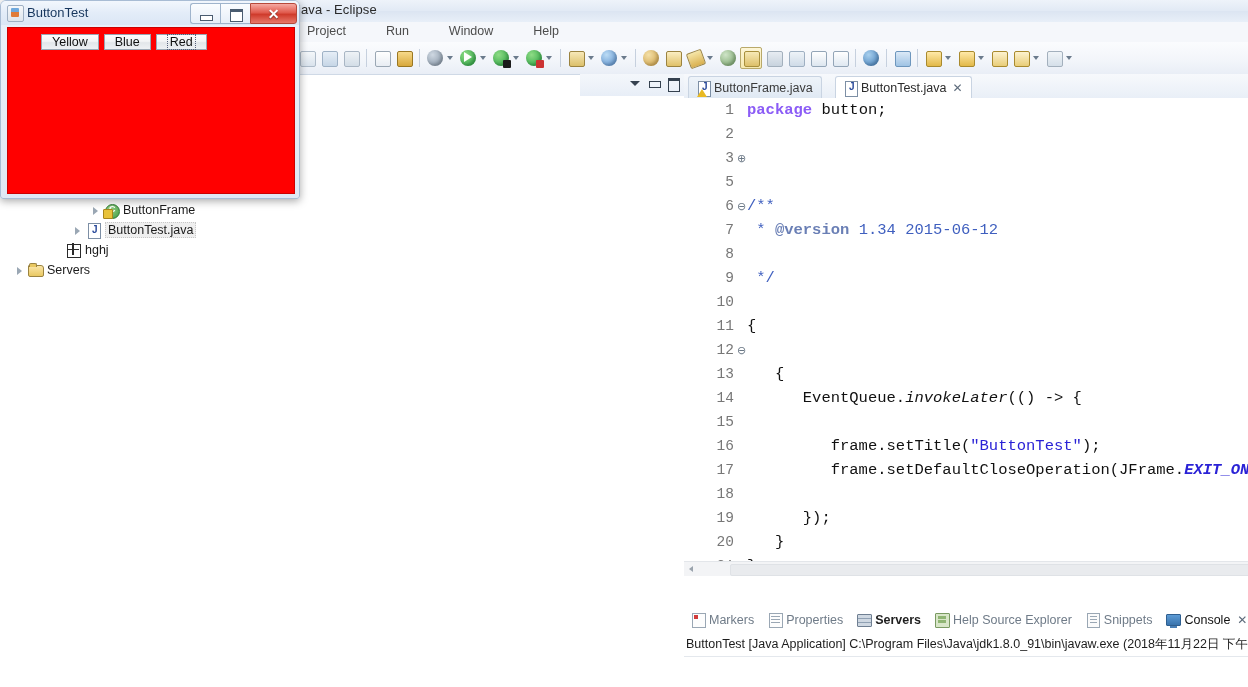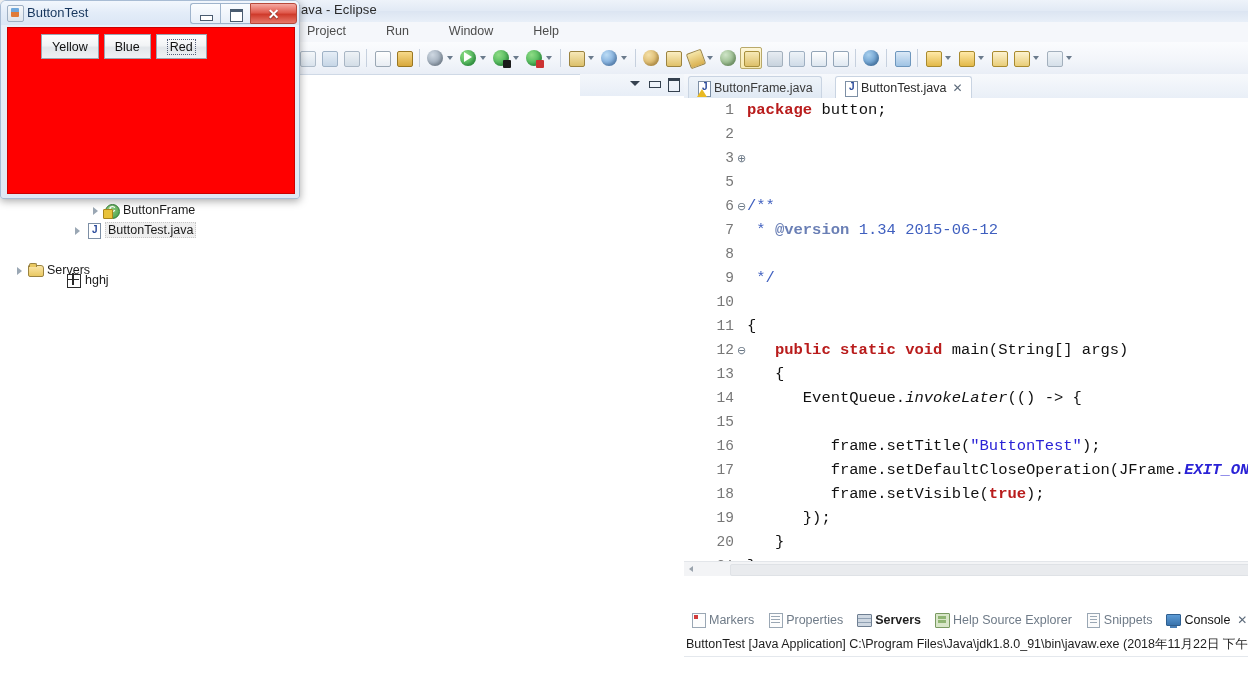--- a/index.html
+++ b/index.html
@@ -130,21 +130,21 @@
   .code-wrap{position:absolute;left:0;top:24px;width:854px;height:478px;background:#fff;overflow:hidden;}
   .gutter-marker{position:absolute;left:0;top:24px;width:14px;height:478px;background:#ffffff;border-right:1px solid #eceff3;}
   .marker-blue{position:absolute;left:1px;top:0px;width:12px;height:24px;
     background: repeating-linear-gradient(45deg,#bcd6ee 0 2px,#dceaf7 2px 4px);}
   .code-lines{position:absolute;left:14px;top:0;width:840px;}
   .cline{height:24px;line-height:24px;display:flex;align-items:center;white-space:pre;}
   .lno{width:36px;text-align:right;padding-right:2px;font-family:"Liberation Mono",monospace;
        font-size:14.5px;color:#777777;flex:0 0 auto;}
   .fold{width:11px;flex:0 0 auto;position:relative;font-size:11px;color:#6a7785;text-align:center;}
   .ctext{font-family:"Liberation Mono",monospace;font-size:15.5px;color:#111111;white-space:pre;}
-  .kw{color:#b91c1c;font-weight:bold;}
+  .kw{color:#8b5cf6;font-weight:bold;}
   .str{color:#2a22d6;}
   .jdoc{color:#3f5fbf;}
   .jdoc-tag{color:#6a7fb5;font-weight:bold;}
   .stat{font-style:italic;color:#111;}
   .statb{font-style:italic;font-weight:bold;color:#2a22d6;}
   .squig-r{text-decoration: underline wavy #cc3333;text-decoration-skip-ink:none;}
   .imp-ph{display:inline-block;width:11px;height:12px;border:1px solid #b9c2cc;background:#fbfcfd;vertical-align:-2px;}
 
   .hscroll{position:absolute;left:0;bottom:0;width:854px;height:14px;background:#f3f4f6;border-top:1px solid #e3e6ea;}
   .hthumb{position:absolute;left:46px;top:2px;width:720px;height:10px;background:#e9ebee;border:1px solid #dfe2e6;border-radius:2px;}
@@ -201,21 +201,21 @@
     background:linear-gradient(to bottom,#fbfdff,#e6eef8);position:relative;}
   .sw-btn.first{border-radius:3px 0 0 3px;}
   .sw-btn.close{width:45px;border-right:1px solid #b55;border-radius:0 3px 3px 0;
     background:linear-gradient(to bottom,#f6a9a2 0%,#e05b4e 45%,#cf3b2c 55%,#e8786a 100%);border-color:#b6483a;}
   .sw-min::after{content:"";position:absolute;left:9px;top:11px;width:11px;height:4px;border:1px solid #4a5c70;background:#fff;}
   .sw-max::after{content:"";position:absolute;left:9px;top:5px;width:11px;height:9px;border:1px solid #4a5c70;border-top-width:3px;background:#fff;}
   .sw-close-x{position:absolute;left:0;top:0;width:45px;height:19px;color:#ffffff;font-size:14px;font-weight:bold;
     display:flex;align-items:center;justify-content:center;text-shadow:0 1px 1px rgba(0,0,0,.45);}
   .sw-content{position:absolute;left:6px;top:26px;width:286px;height:165px;background:#ff0000;border:1px solid #cc0000;}
   .sw-buttons{position:absolute;left:33px;top:6px;display:flex;gap:5px;}
-  .jbtn{height:25px;display:flex;align-items:center;justify-content:flex-start;
+  .jbtn{height:16px;display:flex;align-items:center;justify-content:flex-start;
     background:linear-gradient(to bottom,#fdfdfd 0%,#f2f4f6 45%,#e2e6ea 55%,#eef1f4 100%);
     border:1px solid #9aa7b4;font-size:12.5px;color:#101010;padding:0 10px;box-sizing:border-box;}
   .jbtn.focused .jlbl{border:1px dotted #55607a;padding:0 2px;}
 </style>
 </head>
 <body>
 
 <div id="root">
 
   <div class="eclipse-win">
@@ -388,33 +388,33 @@
           <div class="cline"><span class="lno">7</span><span class="fold"></span><span class="ctext jdoc"> * <span class="jdoc-tag">@version</span> 1.34 2015-06-12</span></div>
 
           <div class="cline"><span class="lno">8</span><span class="fold"></span></div>
 
           <div class="cline"><span class="lno">9</span><span class="fold"></span><span class="ctext jdoc"> */</span></div>
 
           <div class="cline"><span class="lno">10</span><span class="fold"></span></div>
 
           <div class="cline"><span class="lno">11</span><span class="fold"></span><span class="ctext">{</span></div>
 
-          <div class="cline"><span class="lno">12</span><span class="fold">⊖</span><span class="ctext">   <span class="kw">public static void</span> main(String[] args)</span></div>
+          <div class="cline"><span class="lno">12</span><span class="fold">⊖</span></div>
 
           <div class="cline"><span class="lno">13</span><span class="fold"></span><span class="ctext">   {</span></div>
 
           <div class="cline"><span class="lno">14</span><span class="fold"></span><span class="ctext">      EventQueue.<span class="stat">invokeLater</span>(() -&gt; {</span></div>
 
           <div class="cline"><span class="lno">15</span><span class="fold"></span></div>
 
           <div class="cline"><span class="lno">16</span><span class="fold"></span><span class="ctext">         frame.setTitle(<span class="str">"ButtonTest"</span>);</span></div>
 
           <div class="cline"><span class="lno">17</span><span class="fold"></span><span class="ctext">         frame.setDefaultCloseOperation(JFrame.<span class="statb">EXIT_ON_CLOSE</span>);</span></div>
 
-          <div class="cline"><span class="lno">18</span><span class="fold"></span><span class="ctext">         frame.setVisible(<span class="kw">true</span>);</span></div>
+          <div class="cline"><span class="lno">18</span><span class="fold"></span></div>
 
           <div class="cline"><span class="lno">19</span><span class="fold"></span><span class="ctext">      });</span></div>
 
           <div class="cline"><span class="lno">20</span><span class="fold"></span><span class="ctext">   }</span></div>
 
           <div class="cline"><span class="lno">21</span><span class="fold"></span><span class="ctext">}</span></div>
 
         </div>
 
         <div class="hscroll">
@@ -480,21 +480,21 @@
         </span>
       <span class="tlabel">ButtonFrame</span>
     </div>
     <div class="tree-row" style="left:72px; top:25px;">
       <span class="tw"></span>
       <span class="ticon">
           <span class="ic-jfile"></span>
         </span>
       <span class="tlabel sel">ButtonTest.java</span>
     </div>
-    <div class="tree-row" style="left:66px; top:45px;margin-top:30px;">
+    <div class="tree-row" style="left:66px; top:45px;">
       <span class="ticon">
           <span class="ic-grid"></span>
         </span>
       <span class="tlabel">hghj</span>
     </div>
     <div class="tree-row" style="left:14px; top:65px;">
       <span class="tw"></span>
       <span class="ticon">
           <span class="ic-folder"></span>
         </span>

